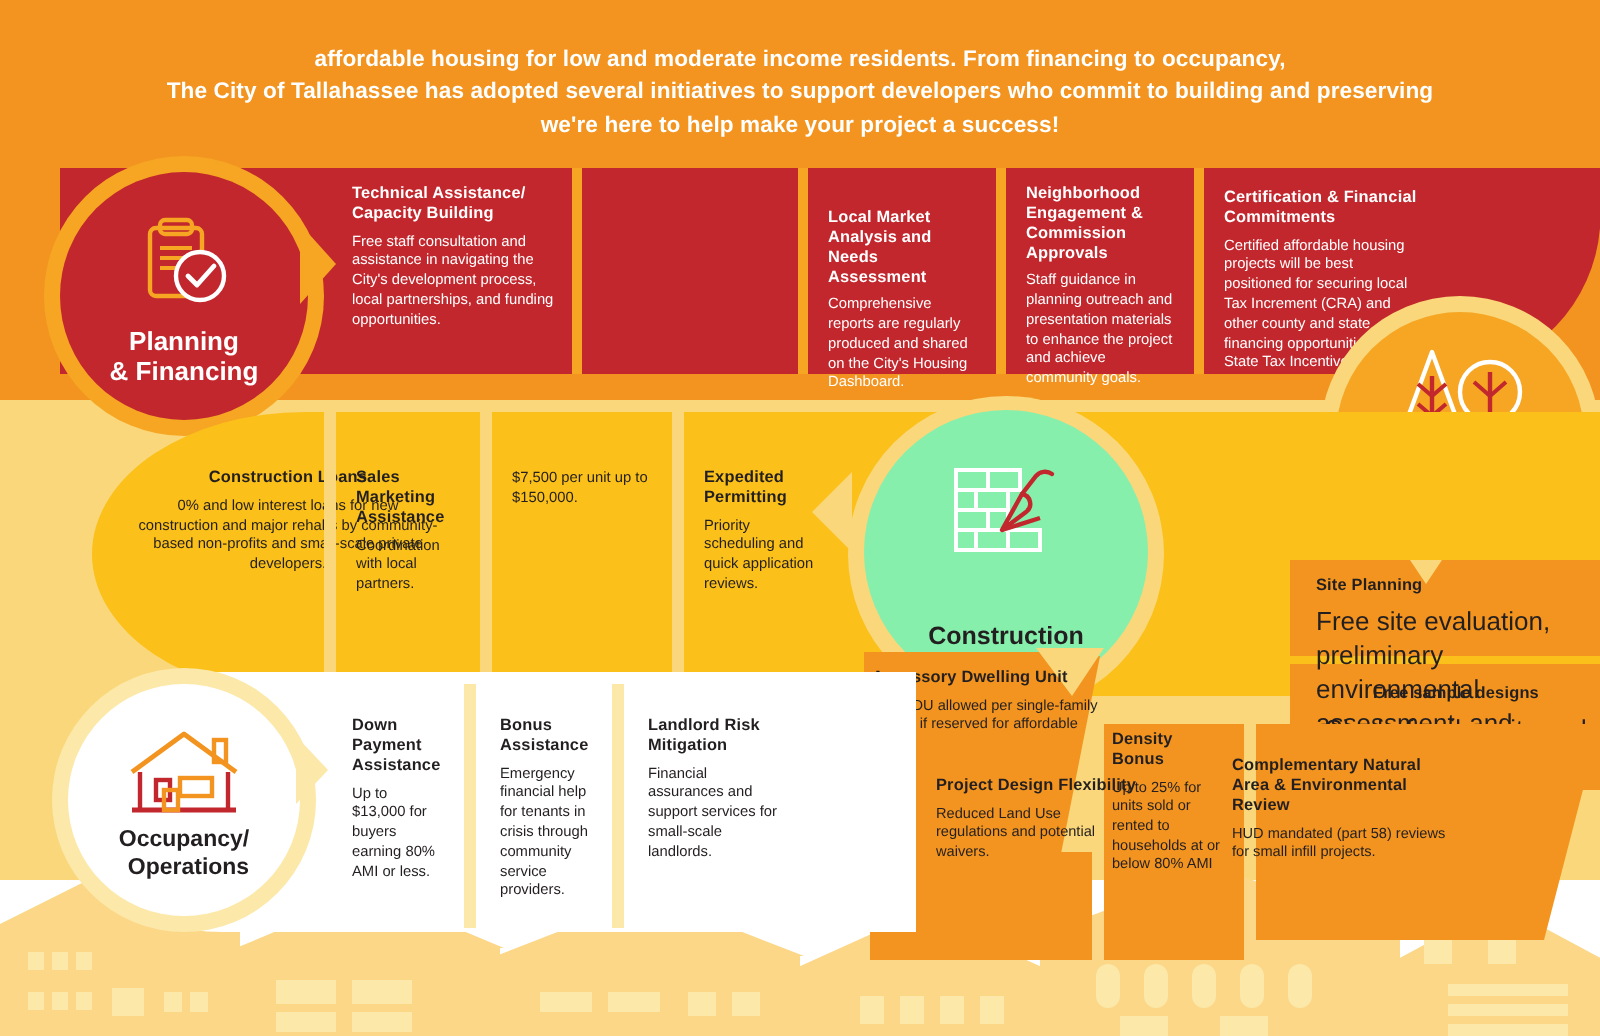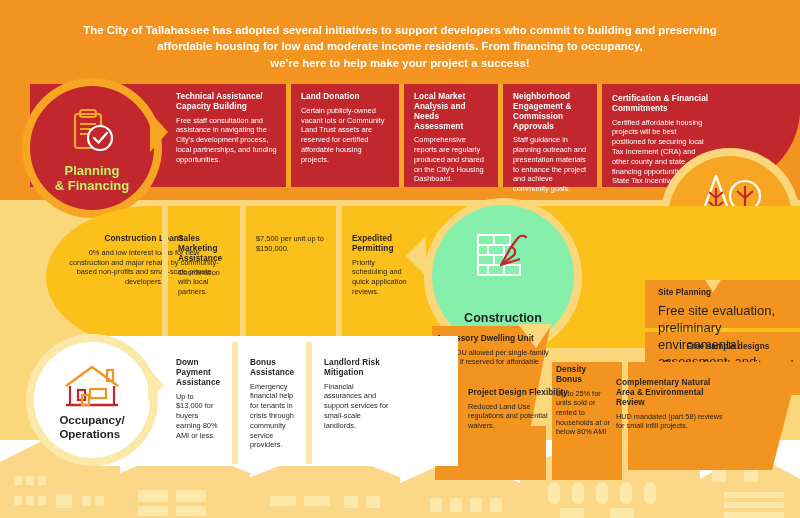--- a/index.html
+++ b/index.html
@@ -36,21 +36,21 @@
   .row1-bg{position:absolute;left:30px;top:84px;width:740px;height:103px;background:#C1272D;}
   .hub1-outer{
     position:absolute;left:22px;top:78px;width:140px;height:140px;border-radius:50%;
     background:#F6A623;
   }
   .hub1{
     position:absolute;left:30px;top:86px;width:124px;height:124px;border-radius:50%;
     background:#C1272D;display:flex;flex-direction:column;
     align-items:center;justify-content:flex-end;padding-bottom:16px;box-sizing:border-box;
   }
-  .hub1 .hub-label{color:#bef264;font-weight:bold;font-size:13px;line-height:1.2;text-align:center;}
+  .hub1 .hub-label{color:#ffffff;font-weight:bold;font-size:13px;line-height:1.2;text-align:center;}
   .hub1 .hub-icon{position:absolute;top:22px;left:50%;transform:translateX(-50%);}
 
   .arrow1{
     position:absolute;left:150px;top:112px;width:0;height:0;
     border-top:20px solid transparent;border-bottom:20px solid transparent;
     border-left:18px solid #F6A623;
   }
 
   .r1c{top:88px;height:96px;color:#FFFFFF;padding:4px 8px 0 8px;}
   .r1c h4{color:#FFFFFF;}
@@ -99,21 +99,21 @@
   .row3-blob{
     position:absolute;left:28px;top:336px;width:430px;height:130px;background:#FFFFFF;
     border-top-left-radius:90px 70px;border-bottom-left-radius:90px 70px;
   }
   .hub4-ring{position:absolute;left:26px;top:334px;width:132px;height:132px;border-radius:50%;background:#FCE8A8;}
   .hub4{
     position:absolute;left:34px;top:342px;width:116px;height:116px;border-radius:50%;
     background:#FFFFFF;display:flex;flex-direction:column;align-items:center;
     justify-content:flex-end;padding-bottom:16px;box-sizing:border-box;
   }
-  .hub4 .hub-label{color:#231F20;font-weight:bold;font-size:11.5px;line-height:1.2;text-align:left;}
+  .hub4 .hub-label{color:#231F20;font-weight:bold;font-size:11.5px;line-height:1.2;text-align:right;}
   .hub4 .hub-icon{position:absolute;top:22px;left:50%;transform:translateX(-50%);}
   .arrow4{
     position:absolute;left:148px;top:368px;width:0;height:0;
     border-top:17px solid transparent;border-bottom:17px solid transparent;
     border-left:16px solid #FCE8A8;
   }
   .r3c{top:348px;height:112px;color:#231F20;padding:10px 8px 0 8px;}
   .div3{position:absolute;top:342px;width:6px;height:122px;background:#FCE8A8;}
 
   
@@ -181,22 +181,22 @@
       <rect x="610" y="86" width="24" height="10"></rect>
       <rect x="724" y="70" width="60" height="6"></rect>
       <rect x="724" y="80" width="60" height="6"></rect>
       <rect x="724" y="90" width="60" height="6"></rect>
       <rect x="712" y="44" width="14" height="16"></rect>
       <rect x="744" y="44" width="14" height="16"></rect>
     </g>
   </svg>
 
   <div class="headline">
+    <div>affordable housing for low and moderate income residents. From financing to occupancy,</div>
     <div>The City of Tallahassee has adopted several initiatives to support developers who commit to building and preserving</div>
-    <div>affordable housing for low and moderate income residents. From financing to occupancy,</div>
     <div>we're here to help make your project a success!</div>
   </div>
 
   <div class="row1-bg"></div>
 
   <svg style="position:absolute;left:690px;top:84px;width:110px;height:110px" viewBox="0 0 110 110">
     <path d="M0 0 L110 0 L110 30 A80 80 0 0 1 40 103 L0 103 Z" fill="#C1272D"></path>
   </svg>
 
   <div class="hub1-outer"></div>
@@ -216,27 +216,23 @@
     </div>
   </div>
   <div class="arrow1"></div>
 
   <div class="card r1c" style="left:168px;width:118px;">
     <h4>Technical Assistance/ Capacity Building</h4>
     <p>Free staff consultation and assistance in navigating the City's development process, local partnerships, and funding opportunities.</p>
   </div>
   <div class="div1" style="left:286px;"></div>
 
-  <div class="card r1c" style="left:293px;width:106px;">
-    <h4>Land Donation</h4>
-    <p>Certain publicly-owned vacant lots or Community Land Trust assets are reserved for certified affordable housing projects.</p>
-  </div>
   <div class="div1" style="left:399px;"></div>
 
-  <div class="card r1c" style="left:406px;width:92px;">
+  <div class="card r1c" style="left:406px;width:92px;margin-top:12px;">
     <h4>Local Market Analysis and Needs Assessment</h4>
     <p>Comprehensive reports are regularly produced and shared on the City's Housing Dashboard.</p>
   </div>
   <div class="div1" style="left:498px;"></div>
 
   <div class="card r1c" style="left:505px;width:92px;">
     <h4>Neighborhood Engagement &amp; Commission Approvals</h4>
     <p>Staff guidance in planning outreach and presentation materials to enhance the project and achieve community goals.</p>
   </div>
   <div class="div1" style="left:597px;"></div>

